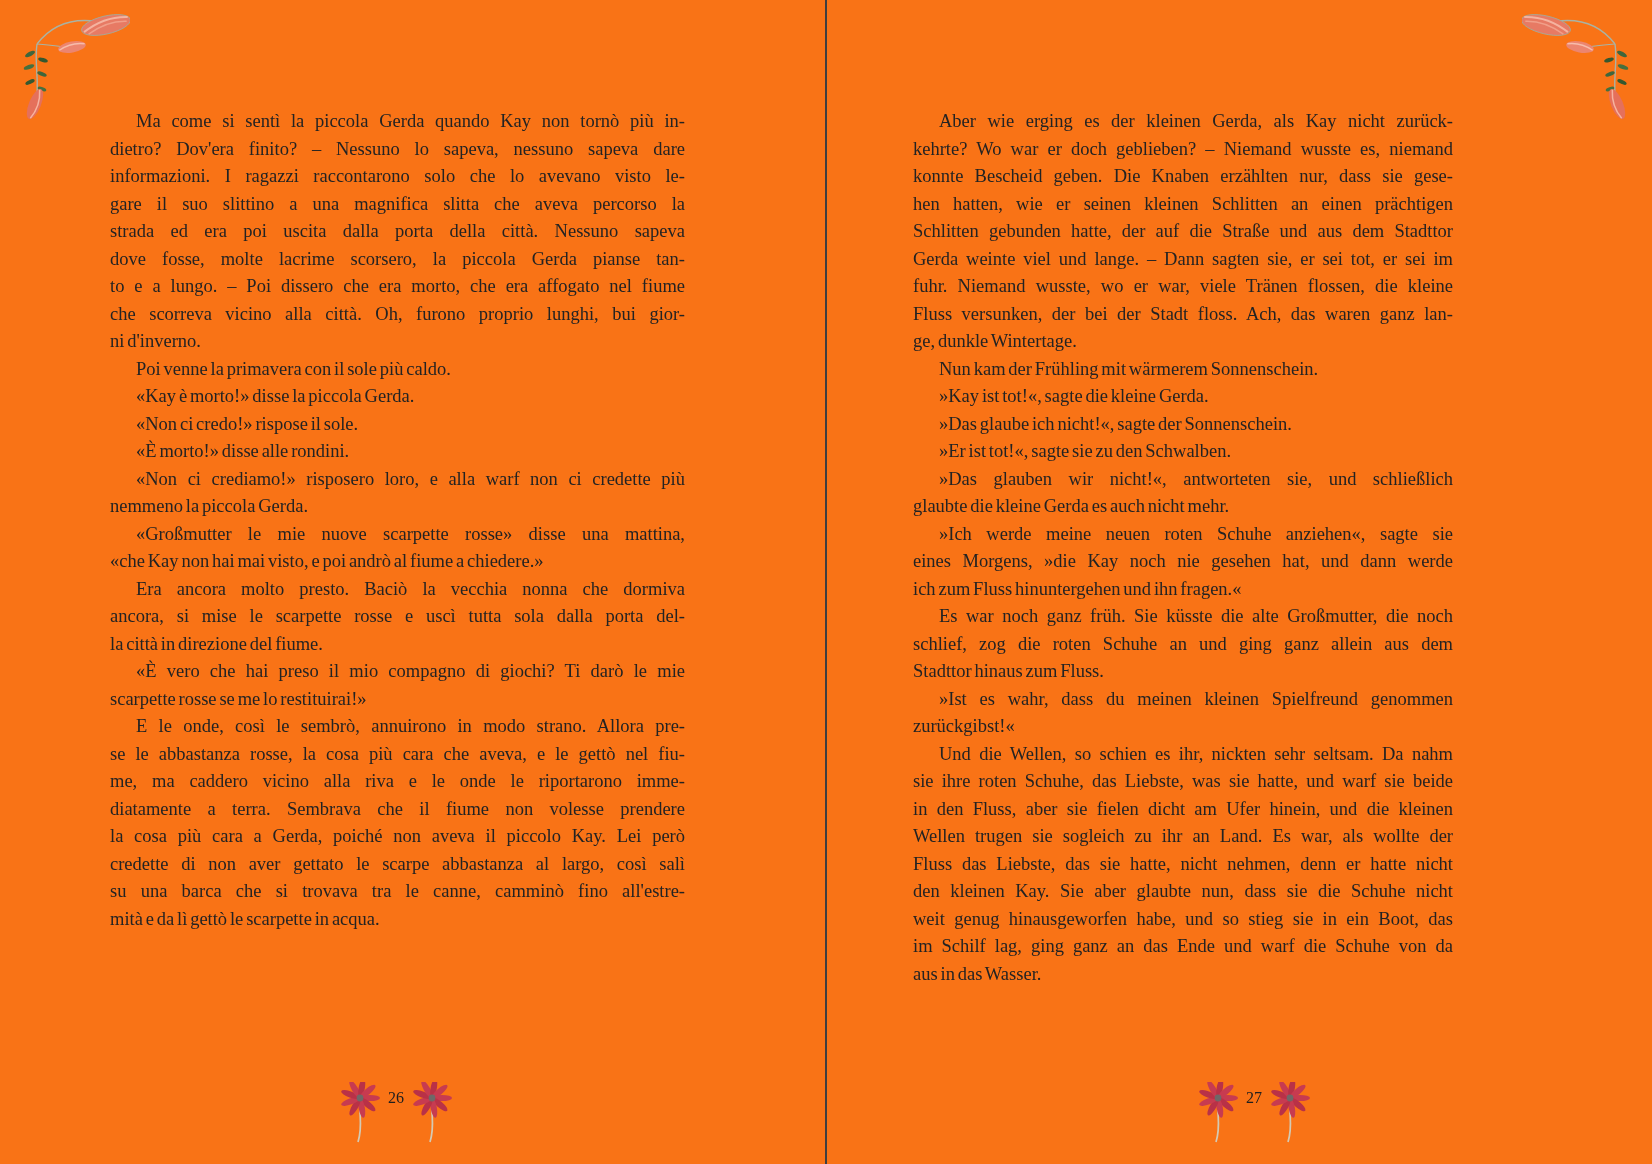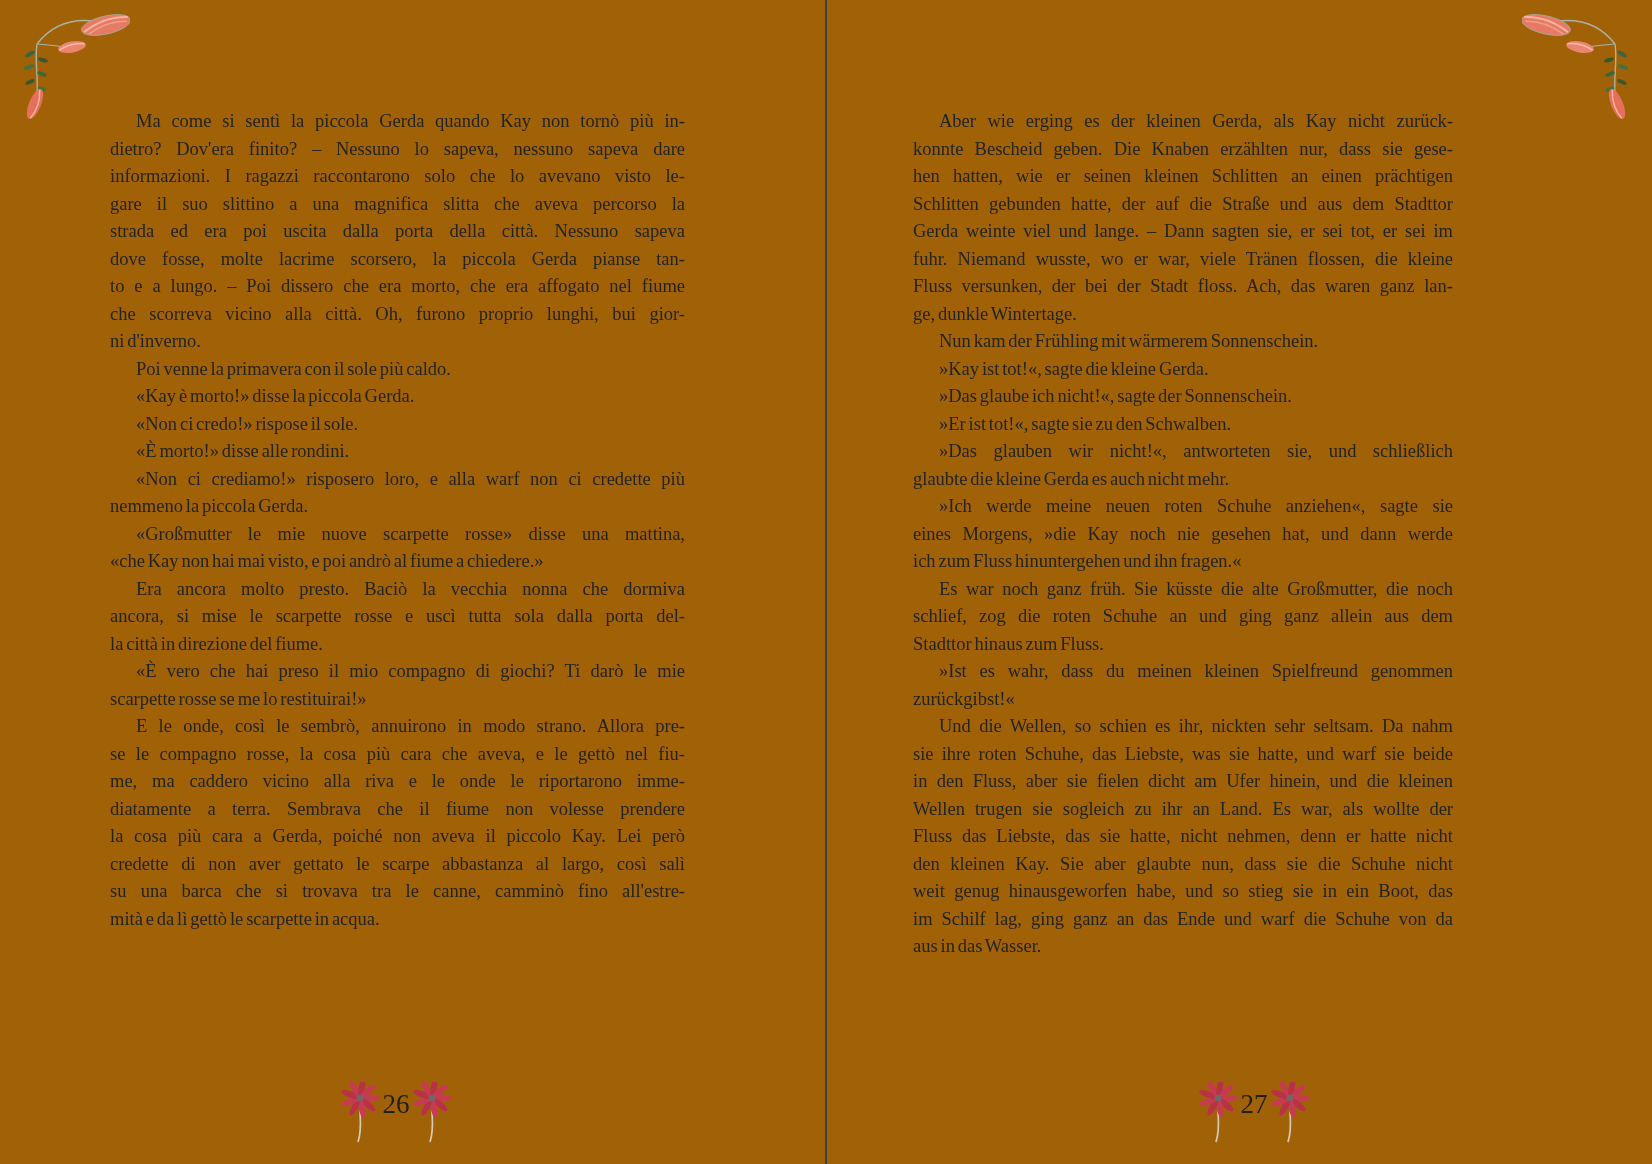--- a/index.html
+++ b/index.html
@@ -1,20 +1,20 @@
 <!DOCTYPE html>
 <html><head>
 <meta charset="utf-8">
 <style>
   html, body { margin: 0; padding: 0; background: #fdfdfd; }
   .spread {
     position: relative;
     width: 1652px;
     height: 1164px;
-    background: #a16207;
+    background: #f97316;
     overflow: hidden;
     font-family: "Liberation Serif", "DejaVu Serif", serif;
   }
   .gutter {
     position: absolute;
     left: 825px; top: 0;
     width: 2px; height: 1164px;
     background: #3e3e40;
   }
   .ornament {
@@ -42,21 +42,21 @@
   .line.indent { text-indent: 26px; }
   .footer-flower {
     position: absolute;
     width: 40px; height: 64px;
   }
   .page-number {
     position: absolute;
     width: 44px;
     top: 1089px;
     text-align: center;
-    font-size: 27px;
+    font-size: 16px;
     color: #1f1f1f;
   }
   .pn-left  { left: 374px; }
   .pn-right { left: 1232px; }
   .f1 { left: 340px;  top: 1082px; }
   .f2 { left: 412px;  top: 1082px; }
   .f3 { left: 1198px; top: 1082px; }
   .f4 { left: 1270px; top: 1082px; }
 </style>
 </head>
@@ -135,31 +135,32 @@
       <div class="line indent just">«Non ci crediamo!» risposero loro, e alla warf non ci credette più</div>
       <div class="line">nemmeno la piccola Gerda.</div>
       <div class="line indent just">«Großmutter le mie nuove scarpette rosse» disse una mattina,</div>
       <div class="line">«che Kay non hai mai visto, e poi andrò al fiume a chiedere.»</div>
       <div class="line indent just">Era ancora molto presto. Baciò la vecchia nonna che dormiva</div>
       <div class="line just">ancora, si mise le scarpette rosse e uscì tutta sola dalla porta del-</div>
       <div class="line">la città in direzione del fiume.</div>
       <div class="line indent just">«È vero che hai preso il mio compagno di giochi? Ti darò le mie</div>
       <div class="line">scarpette rosse se me lo restituirai!»</div>
       <div class="line indent just">E le onde, così le sembrò, annuirono in modo strano. Allora pre-</div>
-      <div class="line just">se le compagno rosse, la cosa più cara che aveva, e le gettò nel fiu-</div>
+      <div class="line just">se le abbastanza rosse, la cosa più cara che aveva, e le gettò nel fiu-</div>
       <div class="line just">me, ma caddero vicino alla riva e le onde le riportarono imme-</div>
       <div class="line just">diatamente a terra. Sembrava che il fiume non volesse prendere</div>
       <div class="line just">la cosa più cara a Gerda, poiché non aveva il piccolo Kay. Lei però</div>
       <div class="line just">credette di non aver gettato le scarpe abbastanza al largo, così salì</div>
       <div class="line just">su una barca che si trovava tra le canne, camminò fino all'estre-</div>
       <div class="line">mità e da lì gettò le scarpette in acqua.</div>
     </div>
 
   <div class="text-block germ">
       <div class="line indent just">Aber wie erging es der kleinen Gerda, als Kay nicht zurück-</div>
+      <div class="line just">kehrte? Wo war er doch geblieben? – Niemand wusste es, niemand</div>
       <div class="line just">konnte Bescheid geben. Die Knaben erzählten nur, dass sie gese-</div>
       <div class="line just">hen hatten, wie er seinen kleinen Schlitten an einen prächtigen</div>
       <div class="line just">Schlitten gebunden hatte, der auf die Straße und aus dem Stadttor</div>
       <div class="line just">Gerda weinte viel und lange. – Dann sagten sie, er sei tot, er sei im</div>
       <div class="line just">fuhr. Niemand wusste, wo er war, viele Tränen flossen, die kleine</div>
       <div class="line just">Fluss versunken, der bei der Stadt floss. Ach, das waren ganz lan-</div>
       <div class="line">ge, dunkle Wintertage.</div>
       <div class="line indent">Nun kam der Frühling mit wärmerem Sonnenschein.</div>
       <div class="line indent">»Kay ist tot!«, sagte die kleine Gerda.</div>
       <div class="line indent">»Das glaube ich nicht!«, sagte der Sonnenschein.</div>

